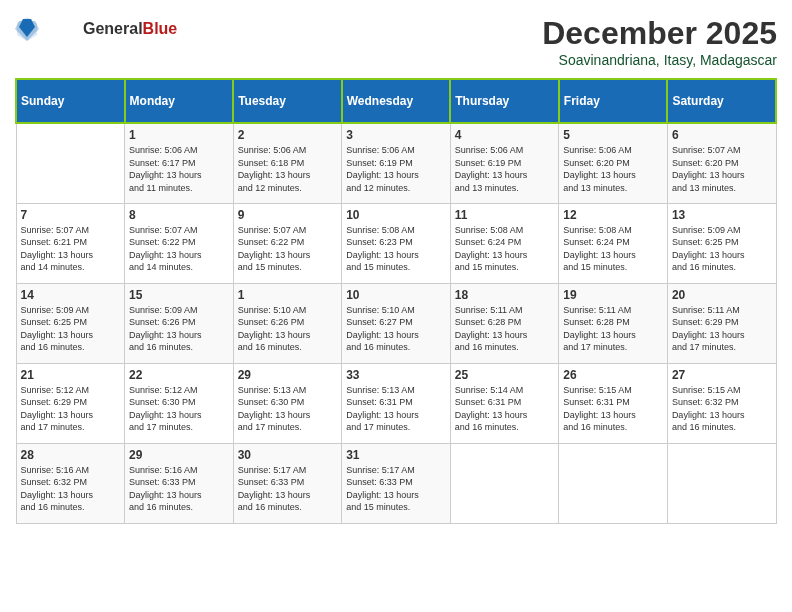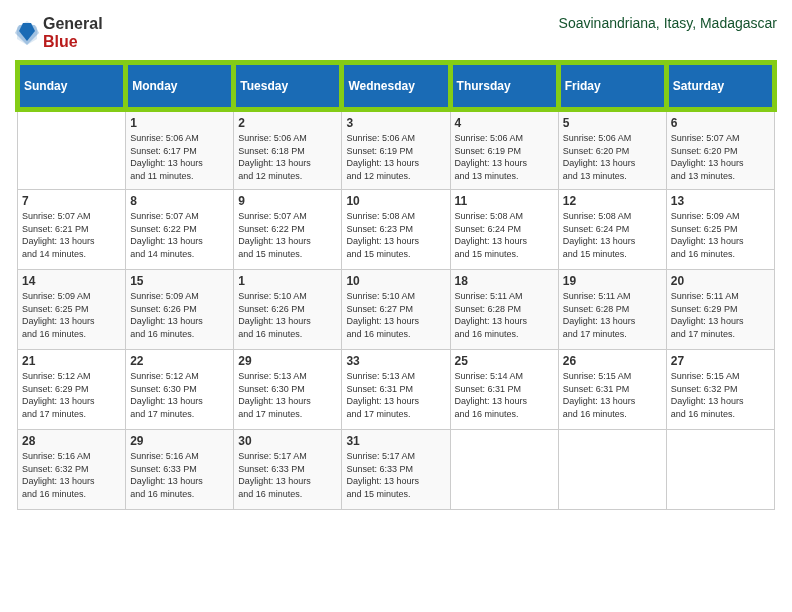--- a/index.html
+++ b/index.html
@@ -16,22 +16,23 @@
       align-items: flex-start;
       margin-bottom: 10px;
     }
     .logo {
       display: flex;
       align-items: center;
       gap: 4px;
     }
     .logo-text {
       display: flex;
-      flex-direction: column;
+      flex-direction: row;
       line-height: 1.1;
+      margin-left: 40px;
     }
     .logo-general {
       font-size: 16px;
       font-weight: bold;
       color: #333;
     }
     .logo-blue {
       font-size: 16px;
       font-weight: bold;
       color: #b91c1c;
@@ -59,21 +60,21 @@
     }
     thead tr {
       background-color: #1a6bb5;
     }
     thead th {
       color: #fff;
       font-size: 12px;
       font-weight: bold;
       padding: 14px 4px;
       text-align: left;
-      border: 5px solid #84cc16;
+      border: 2px solid #84cc16;
     }
     tbody tr {
       vertical-align: top;
     }
     tbody td {
       border: 1px solid #ccc;
       padding: 4px 4px;
       font-size: 9.5px;
       color: #333;
       height: 80px;
@@ -106,20 +107,21 @@
       <polygon points="12,2 22,8 22,20 12,26 2,20 2,8" fill="#1a6bb5" opacity="0.15"></polygon>
       <path d="M4 6 L20 6 L24 14 L12 26 L0 14 Z" fill="#1a6bb5" opacity="0.3"></path>
       <path d="M8 4 L16 4 L20 12 L12 22 L4 12 Z" fill="#1a6bb5"></path>
     </svg>
     <div class="logo-text">
       <span class="logo-general">General</span>
       <span class="logo-blue">Blue</span>
     </div>
   </div>
   <div class="title-block">
+    <div class="month-year">December 2025</div>
     <div class="location">Soavinandriana, Itasy, Madagascar</div>
   </div>
 </div>
 
 <table>
   <thead>
     <tr>
       <th>Sunday</th>
       <th>Monday</th>
       <th>Tuesday</th>

